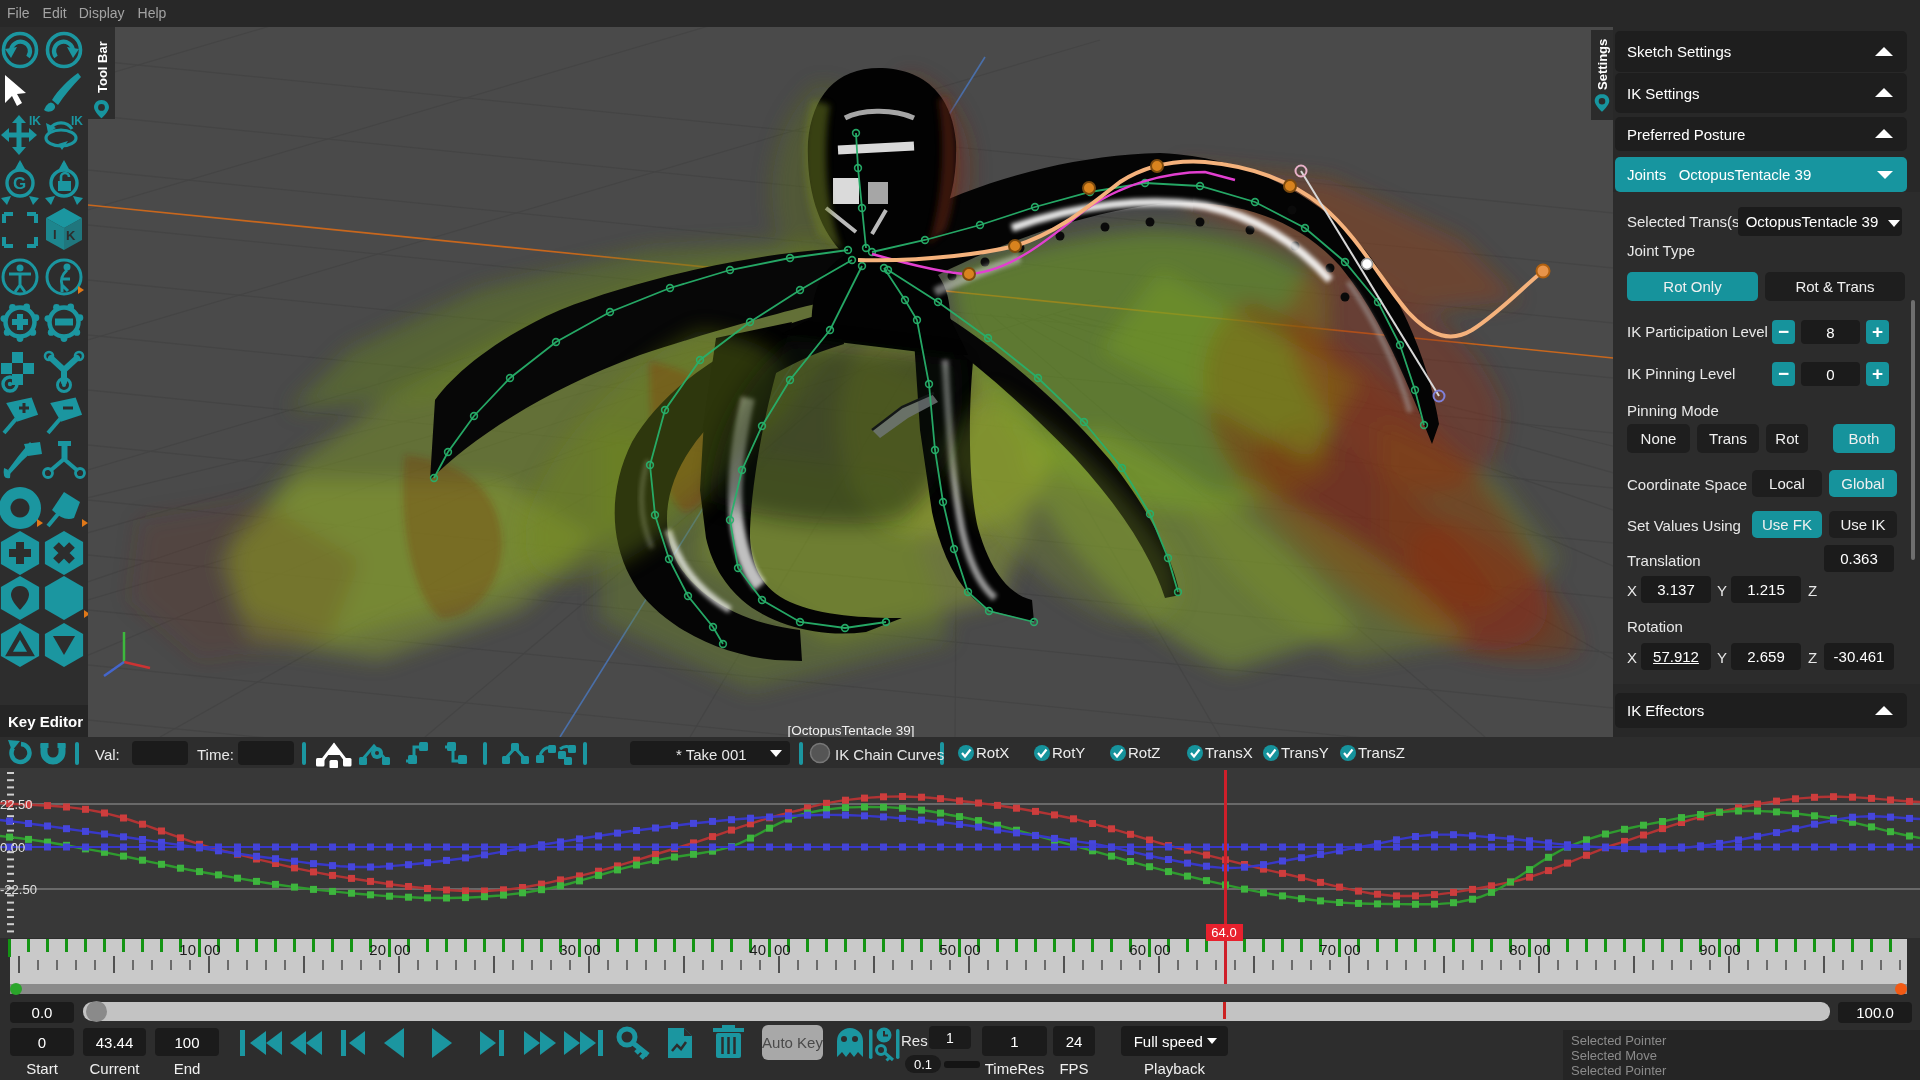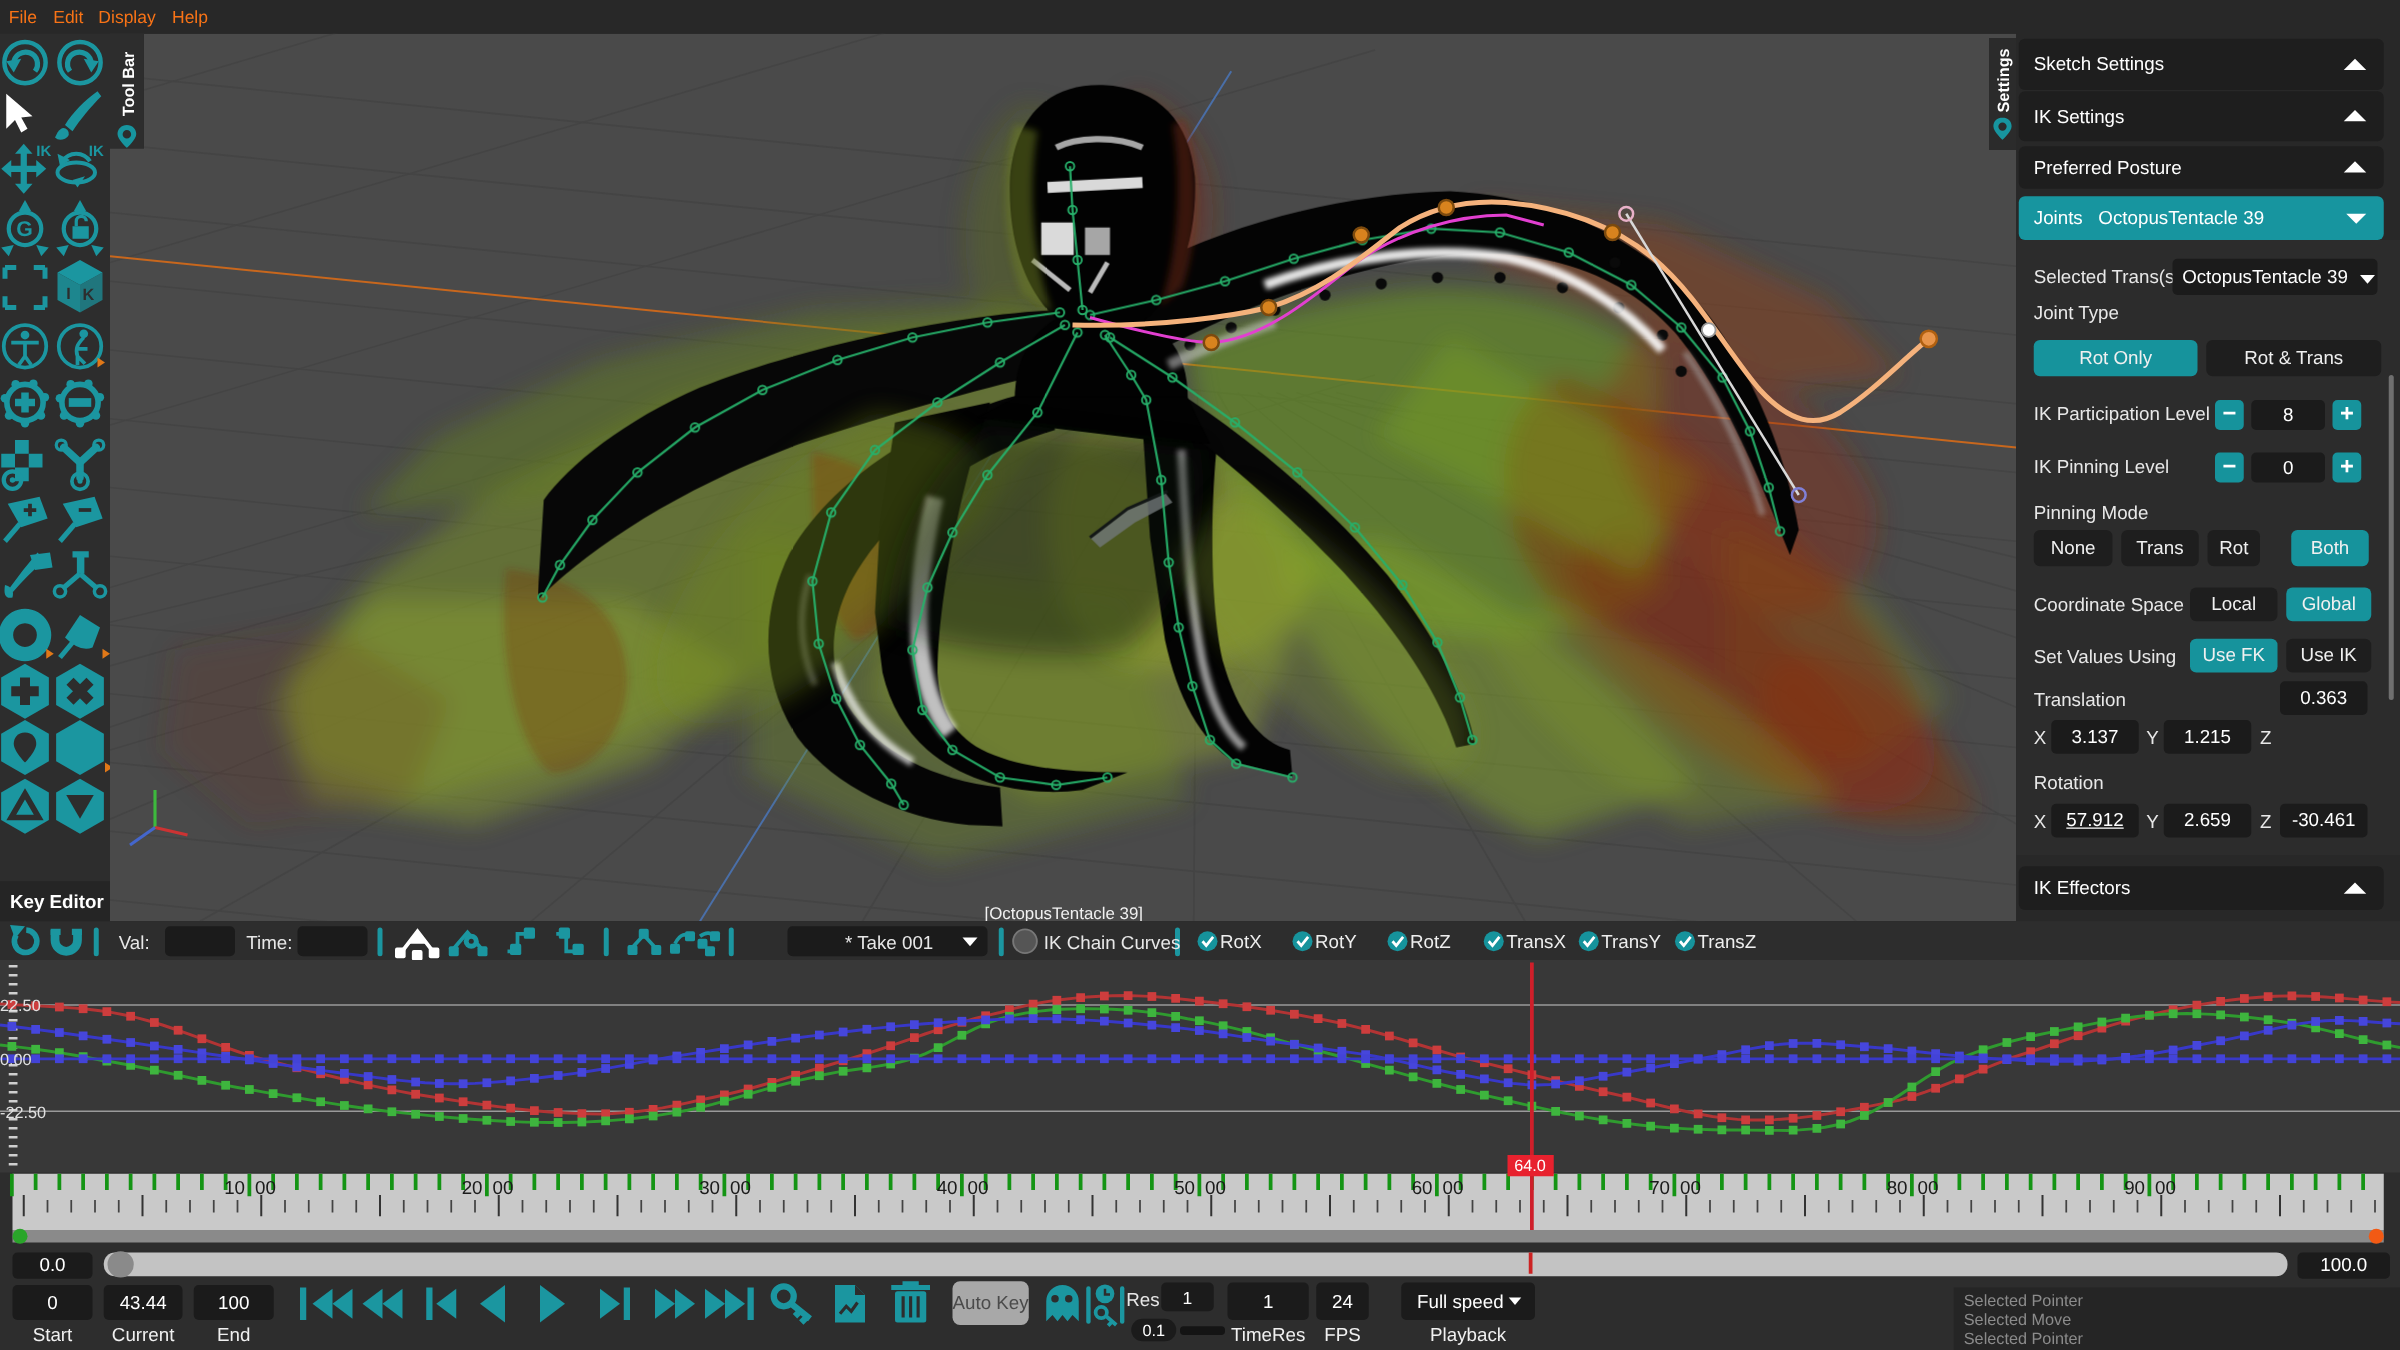--- a/index.html
+++ b/index.html
@@ -1,19 +1,19 @@
 <!DOCTYPE html>
 <html><head><meta charset="utf-8">
 <style>
 *{margin:0;padding:0;box-sizing:border-box;}
 html,body{width:1920px;height:1080px;overflow:hidden;background:#2e2e2e;
  font-family:"Liberation Sans",sans-serif;color:#fff;}
 .abs{position:absolute;}
 #menubar{position:absolute;left:0;top:0;width:1920px;height:27px;background:#282828;
- font-size:14px;color:#f97316;}
+ font-size:14px;color:#a3a3a3;}
 #menubar span{display:inline-block;margin-top:5px;}
 #toolcol{position:absolute;left:0;top:27px;width:88px;height:678px;background:#2d2d2d;}
 #toolbartab{position:absolute;left:88px;top:27px;width:27px;height:92px;background:#2d2d2d;}
 #keytab{position:absolute;left:0;top:705px;width:88px;height:32px;background:#252525;}
 #keytab div{font-weight:bold;font-size:15px;padding:8px 0 0 8px;}
 #rpanel{position:absolute;left:1613px;top:27px;width:307px;height:710px;background:#282828;}
 #stab{position:absolute;left:1591px;top:30px;width:22px;height:90px;background:#2b2b2b;}
 .card{position:absolute;left:1615px;width:292px;background:#1e1e1e;border-radius:5px;}
 .card .h{font-weight:normal;font-size:15px;padding-left:12px;}
 .tri-up{width:0;height:0;border-left:9px solid transparent;border-right:9px solid transparent;

